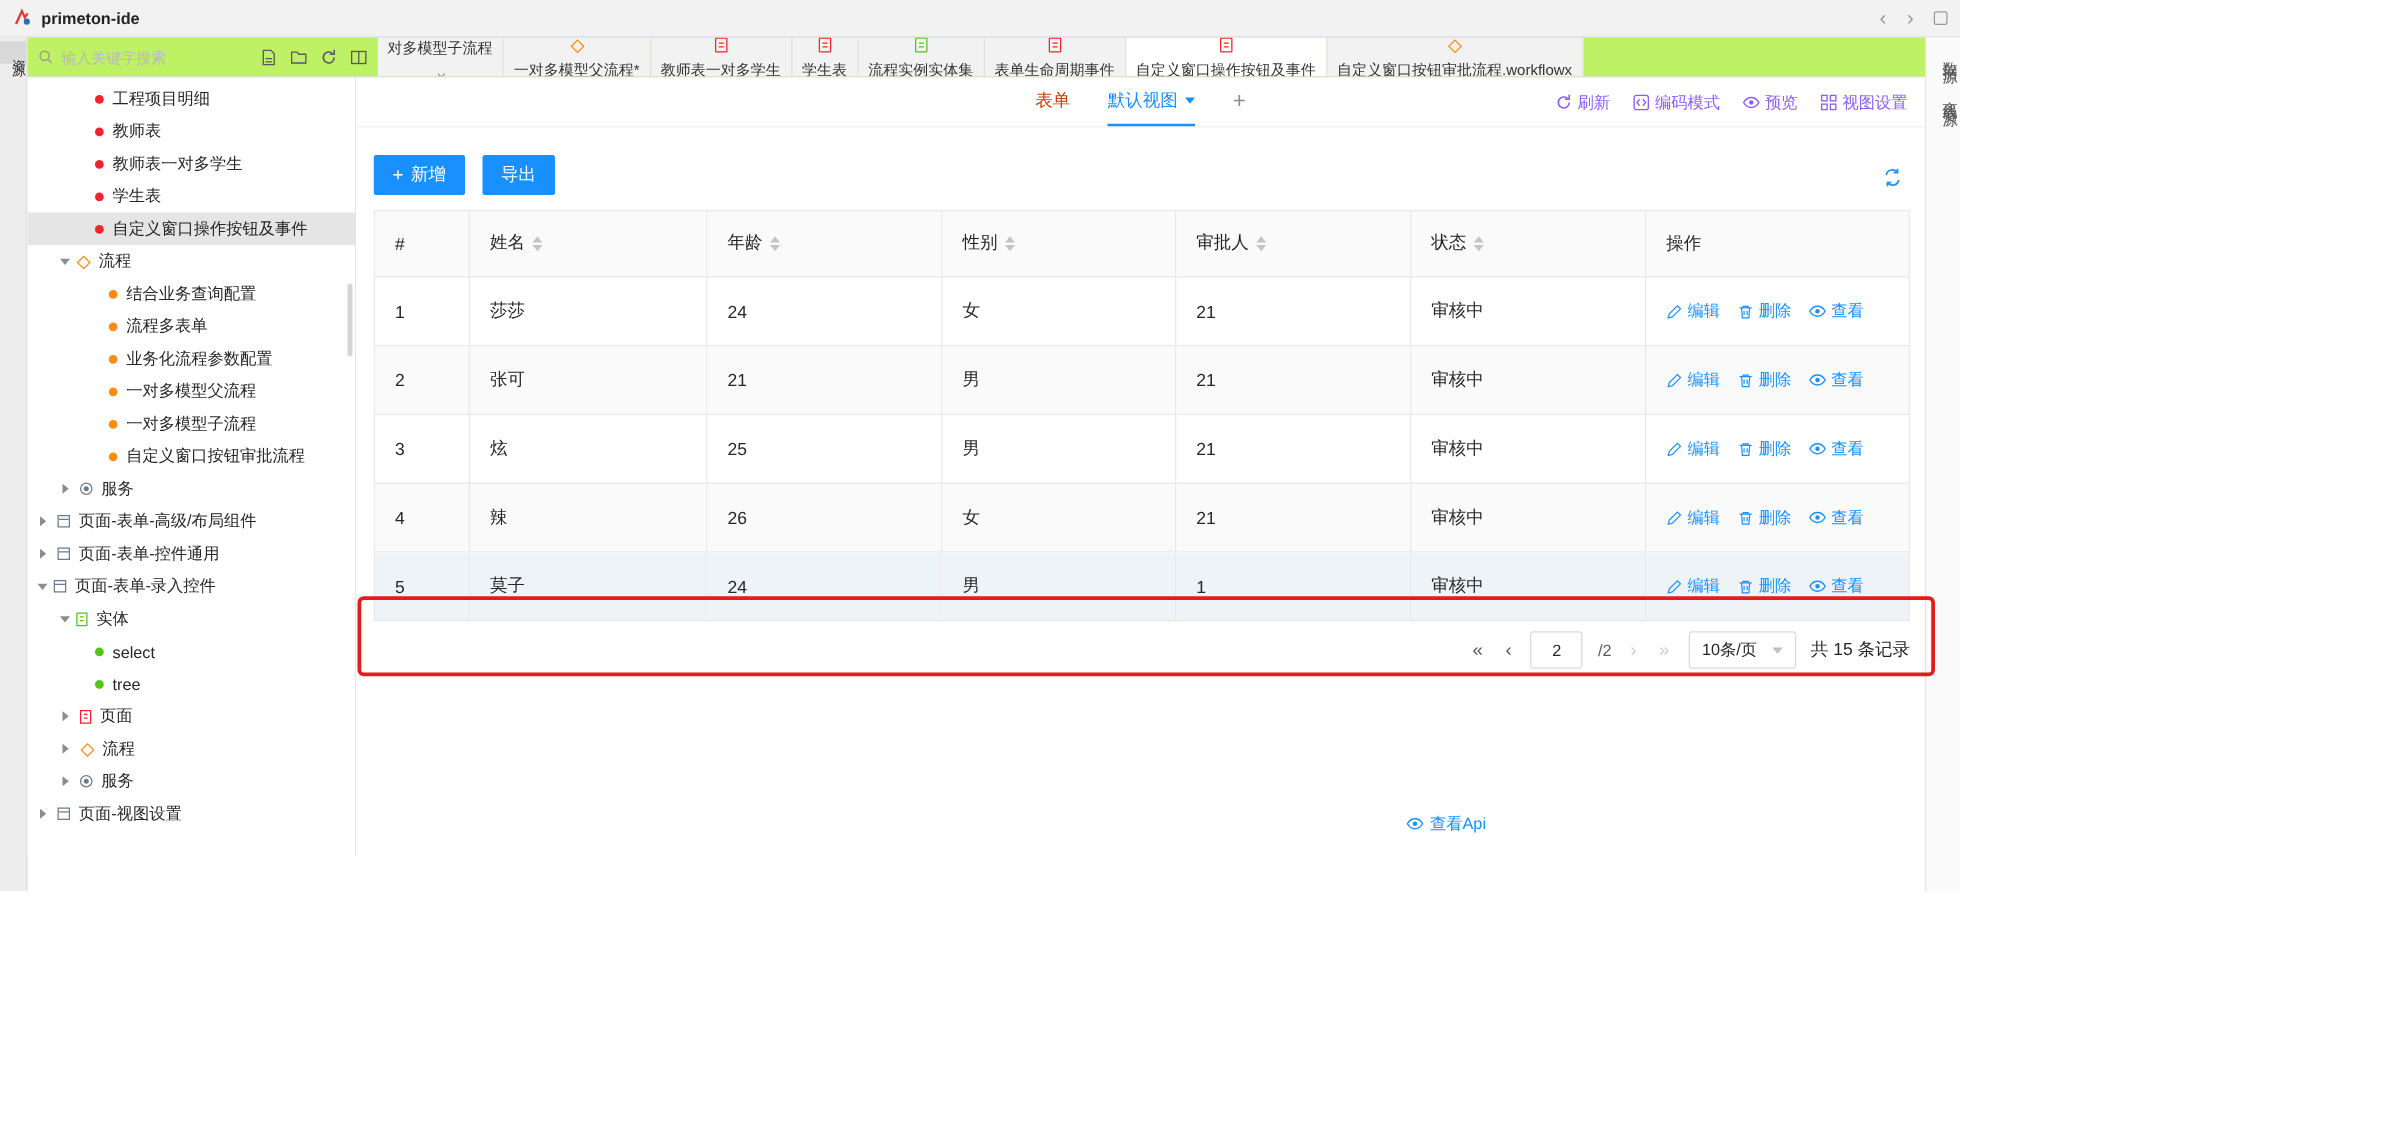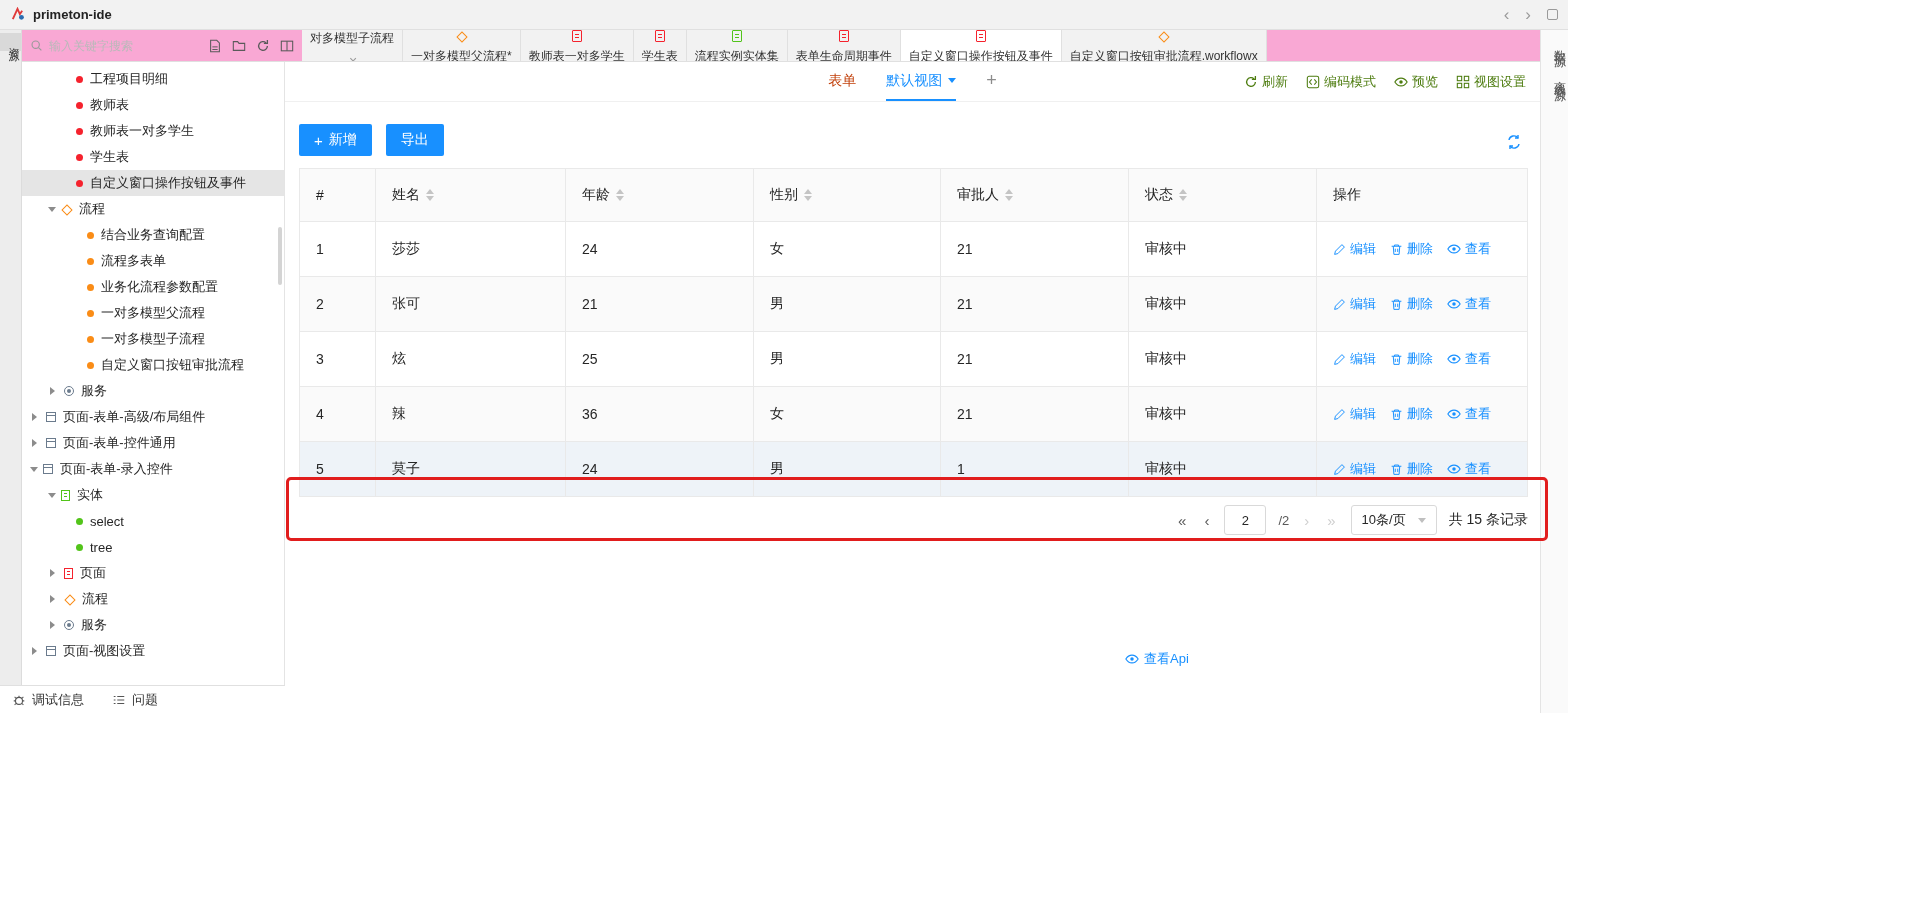--- a/index.html
+++ b/index.html
@@ -15,21 +15,21 @@
   .tb-right { margin-left:auto; display:flex; align-items:center; gap:16px; color:#8c8c8c; }
   .nav-glyph { font-size:17px; line-height:1; color:#9a9a9a; }
   .win-btn { width:11px; height:11px; border:1.4px solid #9a9a9a; border-radius:2px; }
 
   
   .left-rail { position:absolute; left:0; top:30px; width:22px; height:683px; background:#ededed; border-right:1px solid #dcdcdc; }
   .rail-tab-left { margin-top:3px; background:#d9d9d9; color:#333; font-size:11px; padding:6px 0;
     writing-mode:vertical-rl; letter-spacing:3px; width:100%; text-align:center; }
 
   
-  .topstrip { position:absolute; left:22px; top:30px; width:1518px; height:32px; background:#f9a8d4;
+  .topstrip { position:absolute; left:22px; top:30px; width:1518px; height:32px; background:#bef264;
     border-bottom:1px solid #e0e0e0; display:flex; align-items:stretch; }
   .search { width:178px; display:flex; align-items:center; gap:6px; padding:0 8px; color:#9a9a9a; }
   .search svg { flex:none; }
   .search input { border:none; outline:none; background:transparent; font-size:12px; width:130px; color:#555; }
   .search input::placeholder { color:#b9b9b9; }
   .strip-icons { display:flex; align-items:center; gap:10px; padding:0 8px; color:#5a5a5a; }
   .svgi { display:inline-flex; align-items:center; }
   .tabbar { flex:1; display:flex; overflow:hidden; }
   .tab { display:flex; align-items:center; gap:6px; padding:0 8px; border-right:1px solid #e0e0e0;
     background:#f2f2f2; white-space:nowrap; font-size:12px; color:#333;flex-direction:column; }
@@ -83,21 +83,21 @@
 
   
   .main { position:absolute; left:285px; top:62px; width:1255px; height:651px; background:#fff; }
   .viewbar { height:40px; position:relative; display:flex; align-items:center; justify-content:center; border-bottom:1px solid #f0f0f0; }
   .view-tabs { display:flex; gap:30px; height:100%; align-items:center; }
   .vtab { height:100%; display:flex; align-items:center; font-size:14px; color:#c2410c; border-bottom:2px solid transparent; }
   .vtab.active { color:#1890ff; border-bottom-color:#1890ff; }
   .vtab.add { color:#8c8c8c; font-size:18px; }
   .caret-down { width:0; height:0; border:4px solid transparent; border-top:5px solid #1890ff; margin-left:6px; margin-top:4px; }
   .view-actions { position:absolute; right:14px; top:0; height:100%; display:flex; align-items:center; gap:18px; }
-  .va { display:flex; align-items:center; gap:4px; color:#4d7c0f; font-size:13px;justify-content:center; }
+  .va { display:flex; align-items:center; gap:4px; color:#8b5cf6; font-size:13px;justify-content:center; }
 
   .devicebar { height:44px; display:flex; align-items:center; justify-content:center; gap:44px; border-bottom:1px solid #ebebeb; }
   .dtab { position:relative; display:flex; align-items:center; gap:6px; font-size:14px; color:#404040; height:100%; }
   .dtab.active { color:#1890ff; }
   .dtab.active::after { content:""; position:absolute; left:0; right:0; bottom:8px; height:2px; background:#1890ff; }
 
   .content { position:relative; padding:22px 12px 0 14px; }
   .btn-row { display:flex; gap:14px; align-items:center; }
   .btn { height:32px; padding:0 15px; background:#1890ff; color:#fff; font-size:14px; border:none;
     border-radius:2px; display:flex; align-items:center; gap:6px; }
@@ -339,39 +339,20 @@
         </div>
         <div class="tnode" data-interactable="true" style="padding-left: 8px;">
           <span class="arr right" data-interactable="true"></span>
           <span class="nicon tcube" data-interactable="false"></span>
           <span class="nlabel" data-interactable="false">页面-视图设置</span>
         </div>
       </div>
     <div class="scroll-thumb" data-interactable="true"></div>
   </div>
 
-  <div class="side-footer" data-interactable="false">
-    <span class="sf-item" data-interactable="true">
-      <span class="svgi" data-interactable="false">
-        <svg width="14" height="14" viewBox="0 0 16 16">
-            <circle cx="8" cy="9" r="4" fill="none" stroke="#555" stroke-width="1.2"></circle>
-            <path d="M8 5V3M4.5 6L3 4.5M11.5 6L13 4.5M4 9H2M14 9h-2M4.5 12L3 13.5M11.5 12L13 13.5" stroke="#555" stroke-width="1.2"></path>
-          </svg>
-      </span>
-      <span data-interactable="false">调试信息</span>
-    </span>
-    <span class="sf-item" data-interactable="true">
-      <span class="svgi" data-interactable="false">
-        <svg width="14" height="14" viewBox="0 0 16 16">
-            <path d="M2 4h2M2 8h2M2 12h2M6 4h8M6 8h8M6 12h8" stroke="#555" stroke-width="1.4"></path>
-          </svg>
-      </span>
-      <span data-interactable="false">问题</span>
-    </span>
-  </div>
 
   <div class="main" data-interactable="false">
     <div class="viewbar" data-interactable="false">
       <div class="view-tabs" data-interactable="false">
         <div class="vtab" data-interactable="true">表单</div>
         <div class="vtab active" data-interactable="true">
           <span data-interactable="false">默认视图</span>
           <span class="caret-down" data-interactable="false"></span>
         </div>
         <div class="vtab add" data-interactable="true">+</div>
@@ -562,21 +543,21 @@
                       <path d="M1 8s2.7-4.5 7-4.5S15 8 15 8s-2.7 4.5-7 4.5S1 8 1 8z" fill="none" stroke="currentColor" stroke-width="1.3"></path>
                       <circle cx="8" cy="8" r="2" fill="currentColor"></circle>
                     </svg>
                   </span>
                   <span data-interactable="false">查看</span>
                 </span></td>
             </tr>
             <tr class="alt" data-interactable="true">
               <td data-interactable="false">4</td>
               <td data-interactable="false">辣</td>
-              <td data-interactable="false">36</td>
+              <td data-interactable="false">26</td>
               <td data-interactable="false">女</td>
               <td data-interactable="false">21</td>
               <td data-interactable="false">审核中</td>
               <td data-interactable="false"><span class="act" data-interactable="true">
                   <span class="svgi" data-interactable="false">
                     <svg width="13" height="13" viewBox="0 0 16 16">
                       <path d="M2 14l1-4 8-8 3 3-8 8-4 1z" fill="none" stroke="currentColor" stroke-width="1.2"></path>
                     </svg>
                   </span>
                   <span data-interactable="false">编辑</span>

